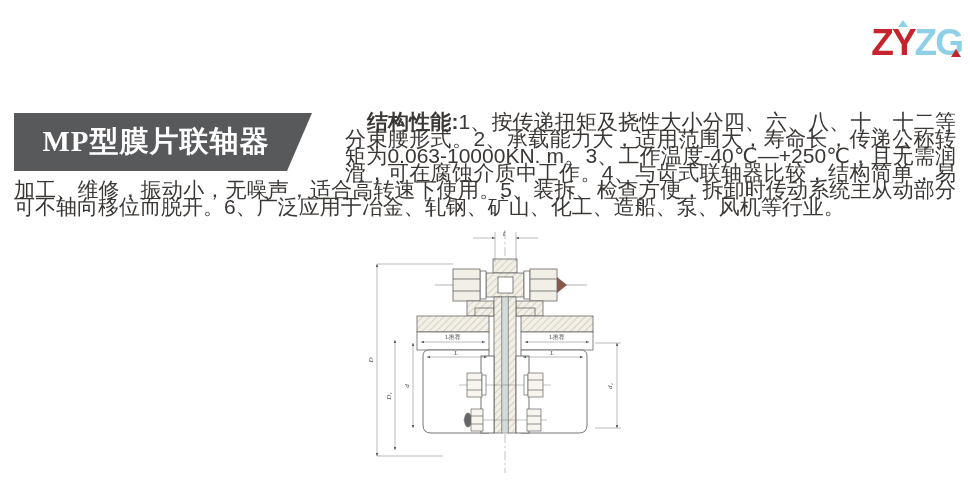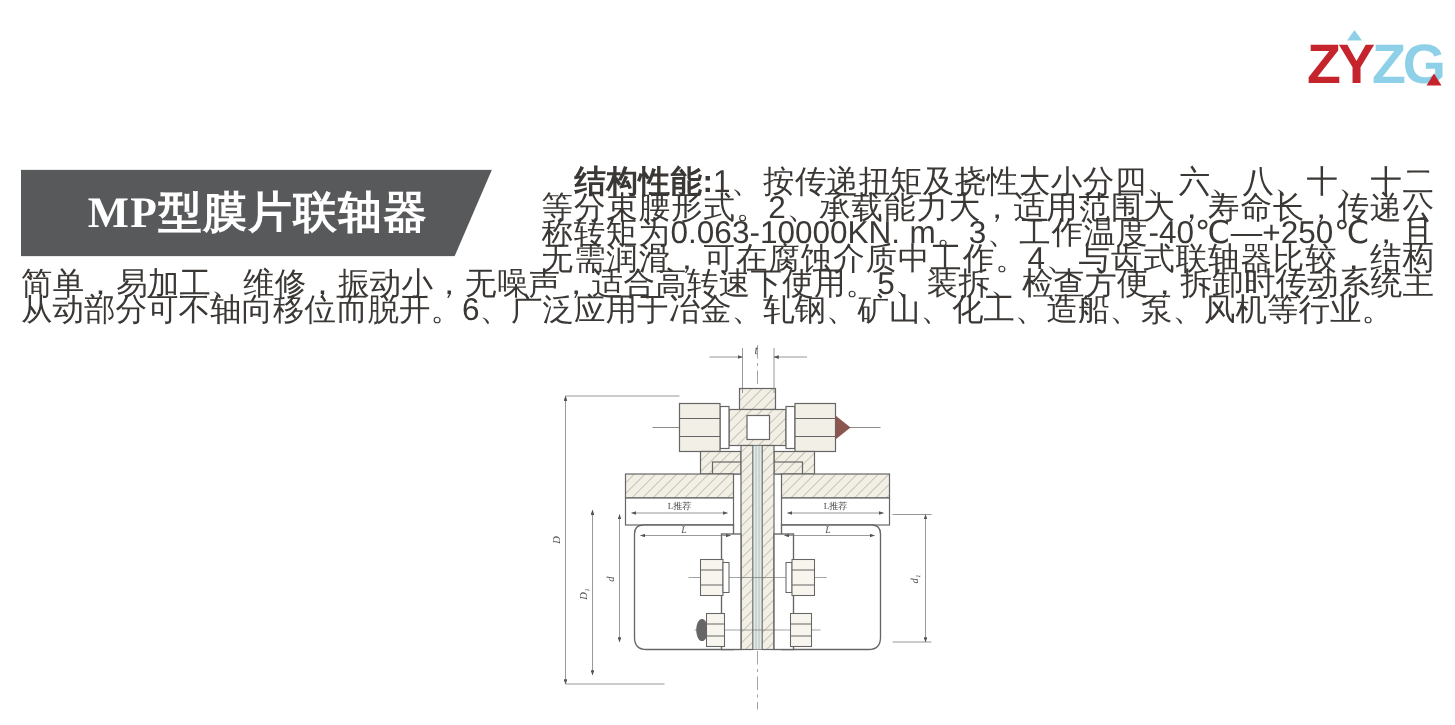--- a/index.html
+++ b/index.html
@@ -28,21 +28,21 @@
     position:absolute;right:1px;bottom:7px;
     width:0;height:0;border-left:5px solid transparent;border-right:5px solid transparent;
     border-bottom:8px solid #c5242c;
   }
   
   .content{position:absolute;left:14px;top:113px;width:942px;}
   .banner{
     float:left;width:298px;height:58px;margin:0 33px 6px 0;
     background:#58595b;
     clip-path:polygon(0 0,100% 0,calc(100% - 25px) 100%,0 100%);
-    display:flex;align-items:center;justify-content:center;padding-left:16px;
+    display:flex;align-items:center;justify-content:center;
   }
   .banner-title{
     color:#ffffff;font-family:"Liberation Serif","DejaVu Serif",serif;
     font-weight:bold;font-size:29px;letter-spacing:1px;padding-right:14px;
   }
   .desc{
     margin:0;font-size:21px;line-height:17px;color:#3a3735;
     text-align:justify;text-indent:22px;
   }
   .desc .lead{font-weight:bold;}

